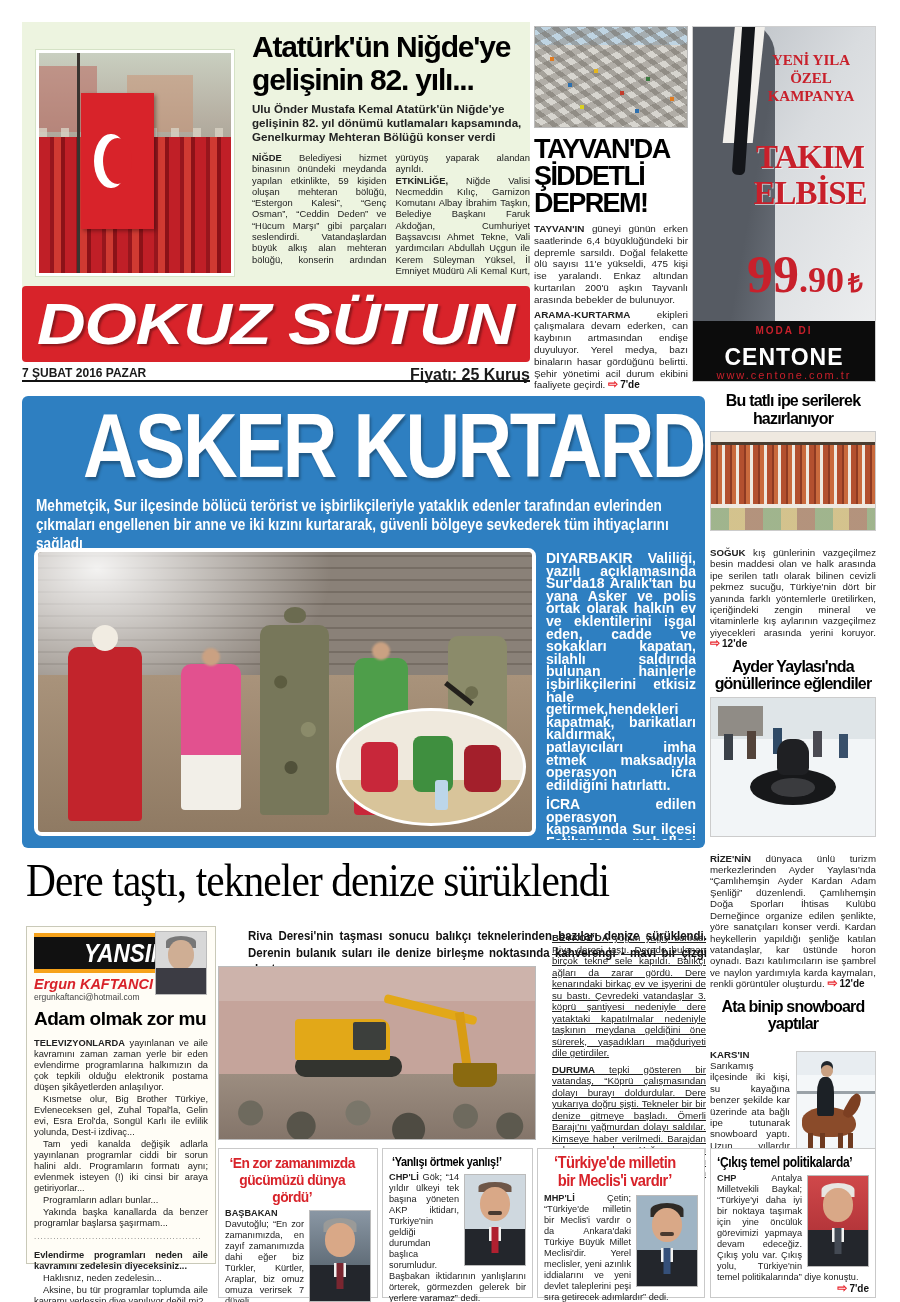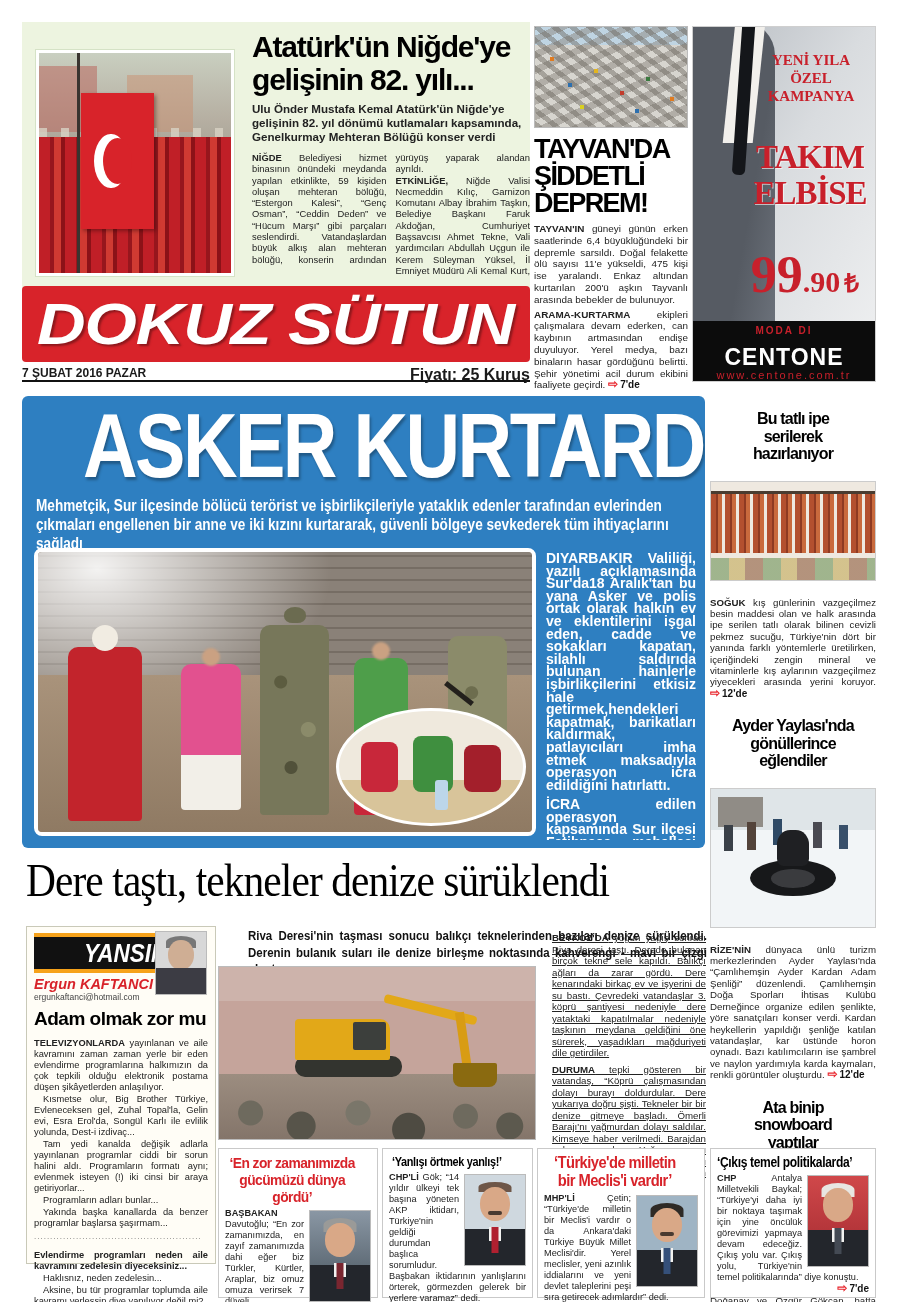--- a/index.html
+++ b/index.html
@@ -50,21 +50,21 @@
   .tayvan .body p{margin:0 0 3px 0;}
 
   .ad{left:692px;top:26px;width:184px;height:356px;background:linear-gradient(120deg,#b6bbc1 0%,#d9dcdf 45%,#f0f1f2 100%);overflow:hidden;border:1px solid #cfcfcf;}
   .ad .jacket{position:absolute;left:-28px;top:-6px;width:110px;height:330px;background:linear-gradient(100deg,#565b63 0 70%,#6d737c 100%);border-radius:0 34px 18px 0;}
   .ad .shirt{position:absolute;left:36px;top:-4px;width:30px;height:120px;background:#f2f0ec;transform:skewX(-6deg);}
   .ad .tie{position:absolute;left:44px;top:-2px;width:13px;height:150px;background:#14161a;transform:rotate(4deg);border-radius:0 0 5px 5px;}
   .ad .campaign{position:absolute;left:58px;top:24px;width:120px;text-align:center;color:#c8202b;font-family:"Liberation Serif",serif;font-weight:bold;font-size:15px;line-height:18px;}
   .ad .product{position:absolute;left:54px;top:112px;width:126px;text-align:center;color:#c8202b;font-family:"Liberation Serif",serif;font-weight:bold;font-size:33px;line-height:36px;letter-spacing:-1px;text-shadow:1px 1px 0 rgba(255,255,255,.6);}
   .ad .price{position:absolute;left:44px;top:222px;width:136px;text-align:center;color:#c8202b;font-family:"Liberation Serif",serif;font-weight:bold;}
   .ad .price .pmain{font-size:52px;line-height:52px;}
-  .ad .price .pcents{font-size:30px;}
+  .ad .price .pcents{font-size:36px;}
   .ad .price .pcur{font-size:26px;}
   .ad .blackbar{position:absolute;left:0;bottom:0;width:100%;height:60px;background:#0c0c0c;text-align:center;}
   .ad .brandrow{margin-top:10px;color:#fff;font-weight:bold;font-size:23px;letter-spacing:1px;line-height:22px;}
   .ad .brandprefix{display:block;color:#c8202b;font-size:10px;letter-spacing:2px;font-weight:bold;margin-top:4px;}
   .ad .url{color:#c8202b;font-size:11px;letter-spacing:2px;margin-top:1px;}
 
   
   .masthead{left:22px;top:286px;width:508px;height:76px;background:#d8232a;border-radius:4px;text-align:center;overflow:hidden;}
   .masthead .mtitle{display:inline-block;margin-top:4px;color:#fff;font-weight:bold;font-style:italic;font-size:58px;letter-spacing:-1px;transform:scaleX(1.16);transform-origin:center;text-shadow:2px 2px 2px rgba(0,0,0,.35);white-space:nowrap;}
   .dateline{left:22px;top:366px;width:508px;height:16px;border-bottom:2px solid #111;font-size:12px;font-weight:bold;}
@@ -96,21 +96,21 @@
   .photo-main .inset{position:absolute;right:6px;bottom:6px;width:190px;height:118px;border:3px solid #fff;border-radius:50%;overflow:hidden;background:linear-gradient(#efe9dd 0 62%,#d8c49a 62%);}
   .photo-main .inset .kid1{position:absolute;left:12%;top:28%;width:20%;height:44%;background:#c8273a;border-radius:8px;}
   .photo-main .inset .kid2{position:absolute;left:40%;top:22%;width:22%;height:50%;background:#3f8f3f;border-radius:8px;}
   .photo-main .inset .kid3{position:absolute;left:68%;top:30%;width:20%;height:42%;background:#a31f2b;border-radius:8px;}
   .photo-main .inset .bottle{position:absolute;left:52%;top:62%;width:7%;height:26%;background:#bcd6ea;border-radius:3px;}
   .mainstory .sidecol{position:absolute;left:524px;top:156px;width:150px;height:288px;color:#fff;font-weight:bold;font-size:14px;line-height:12.6px;overflow:hidden;}
   .mainstory .sidecol p{margin:0 0 7px 0;}
 
   
   .rail{left:710px;top:392px;width:166px;}
-  .rail h3{margin:18px;text-align:center;font-size:16px;line-height:17.5px;letter-spacing:-0.8px;font-weight:bold;color:#000;}
+  .rail h3{margin:0;text-align:center;font-size:16px;line-height:17.5px;letter-spacing:-0.8px;font-weight:bold;color:#000;}
   .rail .rbody{font-size:9.7px;line-height:11.4px;color:#222;margin-top:16px;}
   .rail .rbody p{margin:0;}
   .railsec{margin-bottom:8px;}
   .photo-sweets{position:relative;width:166px;height:100px;margin-top:4px;background:#efe9e0;overflow:hidden;border:1px solid #ccc;}
   .photo-sweets::before{content:"";position:absolute;left:0;top:10%;width:100%;height:4px;background:#4a3c30;}
   .photo-sweets .strands{position:absolute;left:0;top:13%;width:100%;height:60%;
     background:repeating-linear-gradient(90deg,#b3502f 0 5px,#8e3a22 5px 7px,#c96a3d 7px 11px,#efe9e0 11px 14px);}
   .photo-sweets .cloth{position:absolute;left:0;bottom:0;width:100%;height:22%;
     background:repeating-linear-gradient(90deg,#7e9e6a 0 18px,#c8b26a 18px 34px,#9a6e52 34px 52px);opacity:.7;}
   .photo-snow{position:relative;width:166px;height:140px;margin-top:4px;background:linear-gradient(#dfe5e8 0 30%,#f2f5f7 30%);overflow:hidden;border:1px solid #ccc;}

